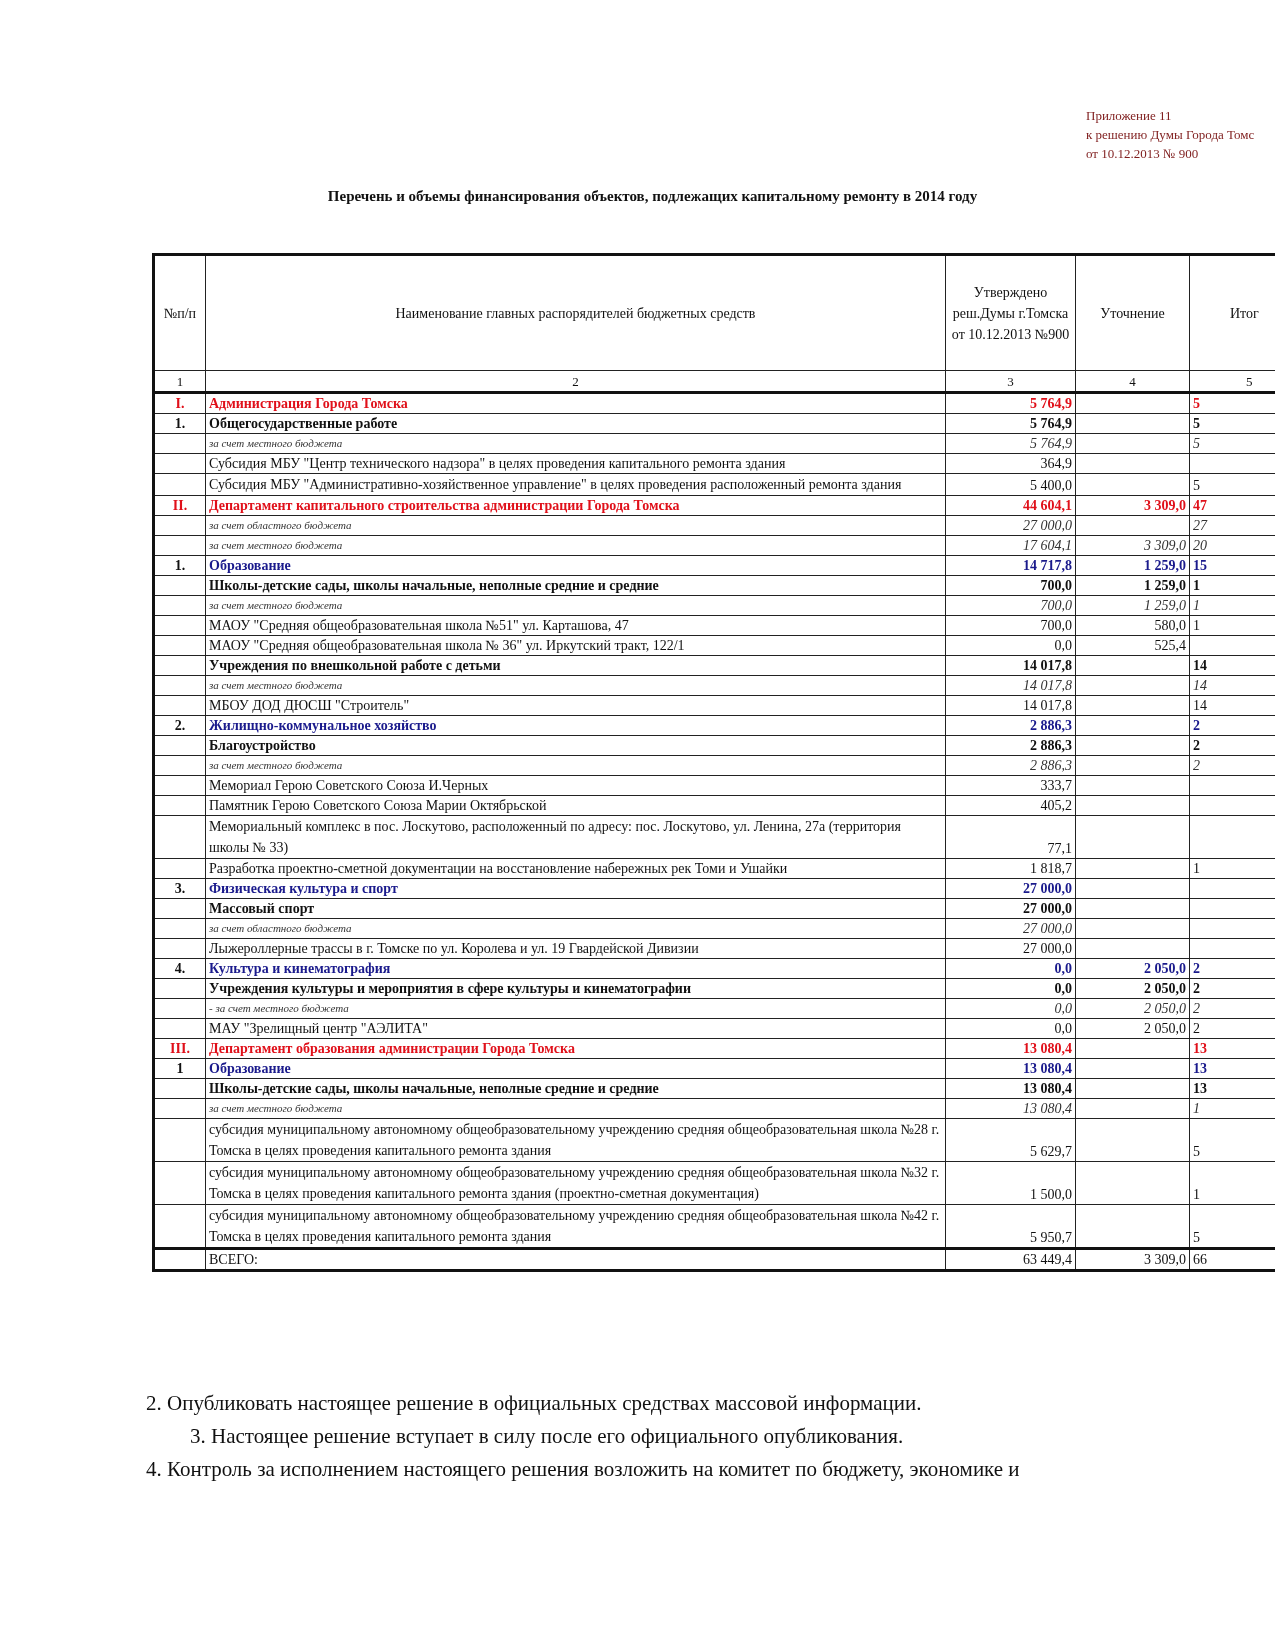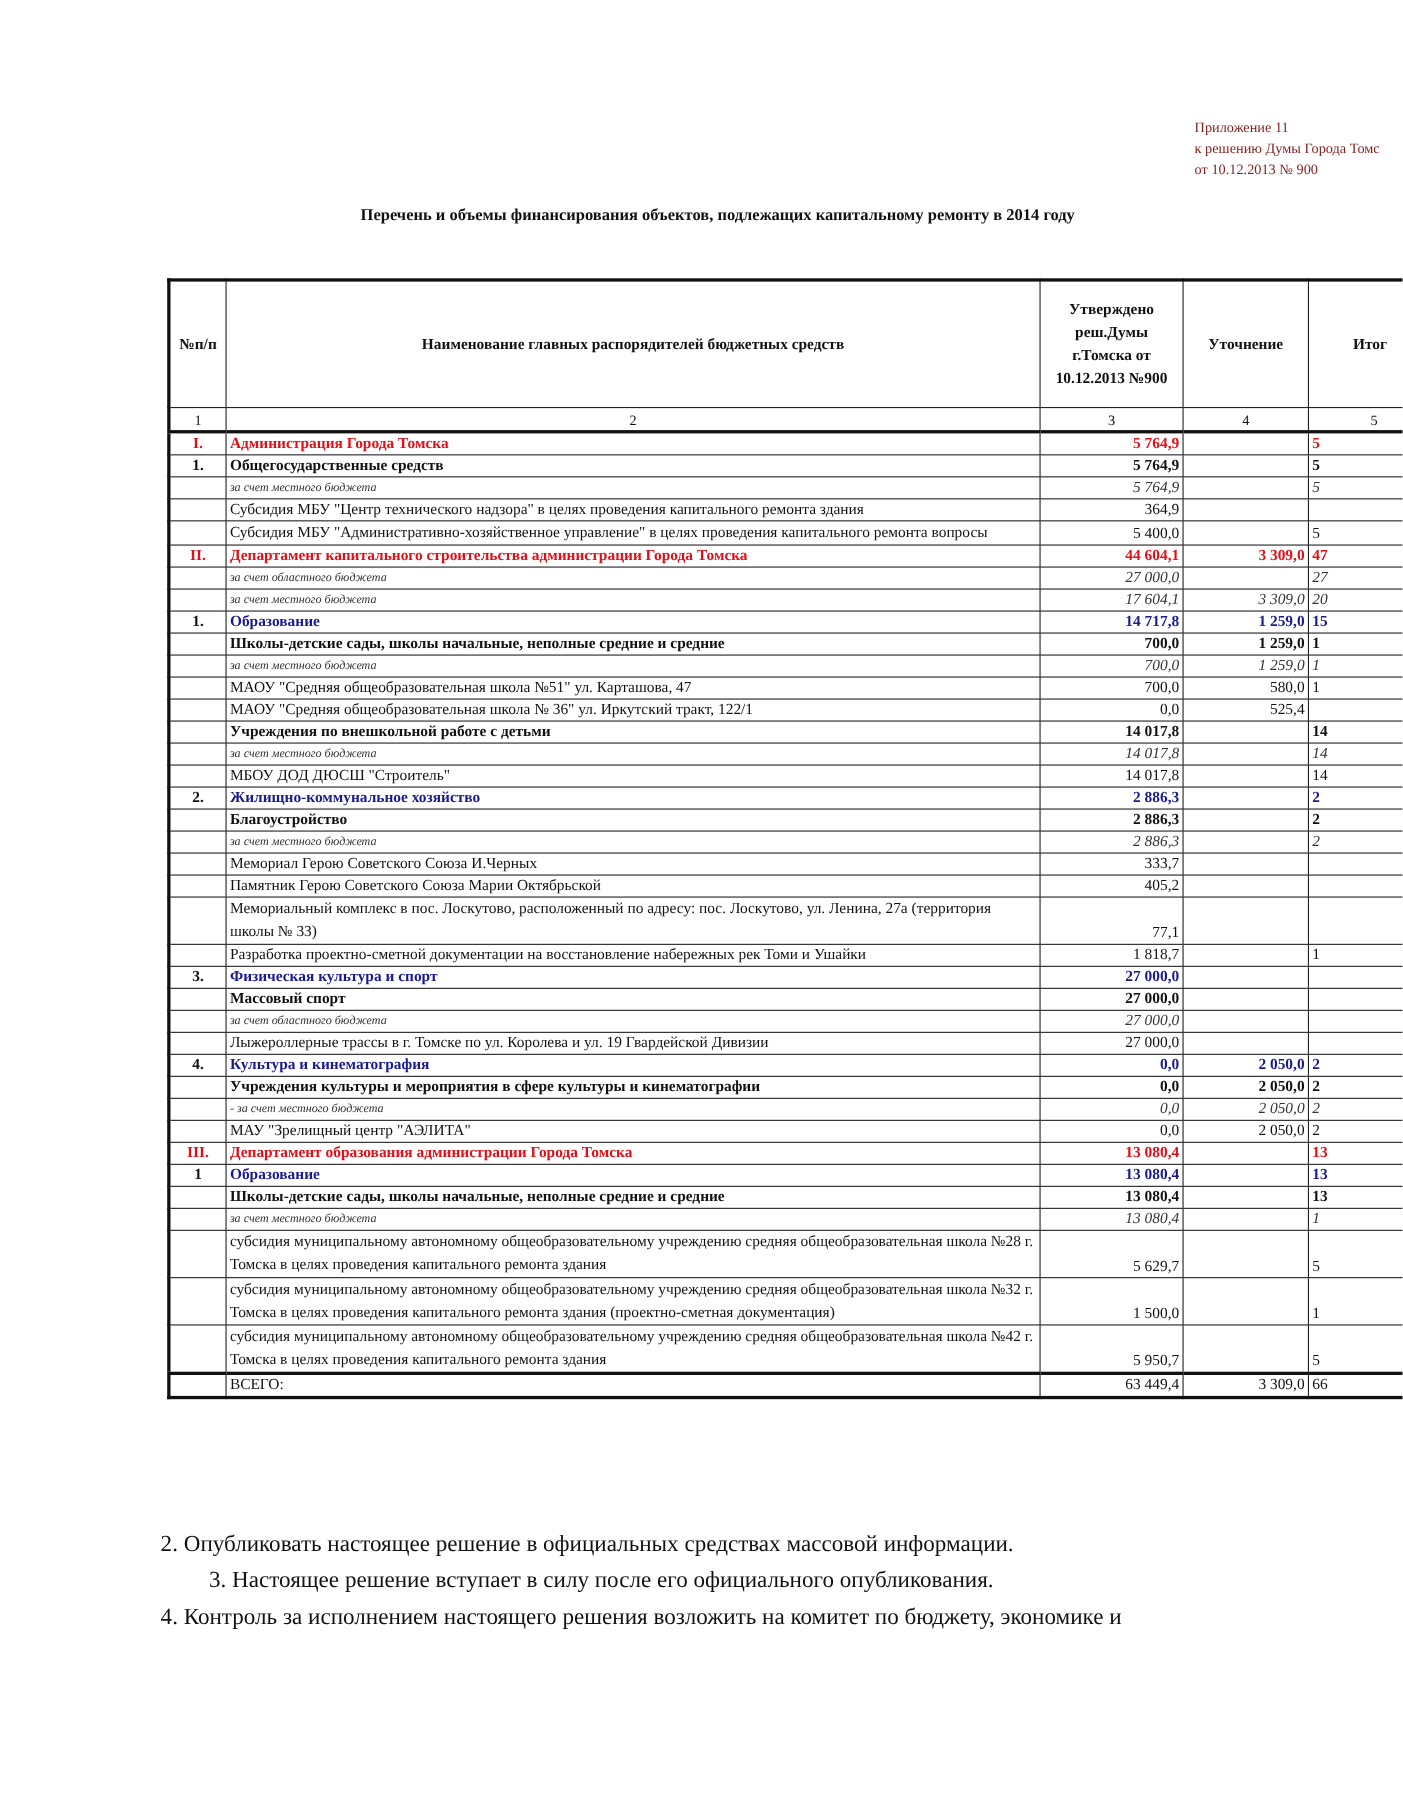--- a/index.html
+++ b/index.html
@@ -2,21 +2,21 @@
 <html><head>
 <meta charset="utf-8">
 <style>
   html, body { margin: 0; padding: 0; background: #fff; }
   body { width: 1275px; height: 1650px; position: relative; overflow: hidden; font-family: "Liberation Serif", "DejaVu Serif", serif; color: #111; }
   .appendix { position: absolute; left: 1086px; top: 106px; font-size: 13px; line-height: 19px; color: #7f1d1d; white-space: nowrap; }
   .title { position: absolute; left: 0; width: 1275px; top: 188px; text-align: center; font-size: 15px; font-weight: bold; padding-left: 30px; box-sizing: border-box; }
   table.main { position: absolute; left: 152px; top: 253px; border-collapse: collapse; table-layout: fixed; width: 1150px; font-size: 14px; }
   table.main td, table.main th { border: 1px solid #222; padding: 0 3px; vertical-align: bottom; line-height: 19px; overflow: hidden; white-space: nowrap; }
   table.main { border: 3px solid #111; }
-  th { font-weight: bold; font-size: 14px; text-align: center; vertical-align: middle !important; line-height: 21px !important; }
+  th { font-weight: normal; font-size: 14px; text-align: center; vertical-align: middle !important; line-height: 21px !important; }
   thead tr.hdr th { height: 114px; }
   thead tr.nums td { text-align: center; height: 20px; border-bottom: 3px solid #111; font-size: 13px; }
   col.c1 { width: 52px; } col.c2 { width: 740px; } col.c3 { width: 130px; } col.c4 { width: 114px; } col.c5 { width: 114px; }
   td.n { text-align: center; font-weight: bold; }
   td.v { text-align: right; }
   td.c5 { text-align: left; padding-left: 108px; }
   tr.dept td { color: #e0101a; font-weight: bold; }
   tr.sec td { color: #1a1a8c; font-weight: bold; }
   tr.sec td.n { color: #111; }
   tr.sub td { font-weight: bold; }
@@ -66,42 +66,42 @@
   <tbody id="tbody">
       <tr class="dept">
         <td class="n">I.</td>
         <td class="txt">Администрация Города Томска</td>
         <td class="v">5 764,9</td>
         <td class="v"></td>
         <td class="c5">5</td>
       </tr>
       <tr class="sub">
         <td class="n">1.</td>
-        <td class="txt">Общегосударственные средств</td>
+        <td class="txt">Общегосударственные работе</td>
         <td class="v">5 764,9</td>
         <td class="v"></td>
         <td class="c5">5</td>
       </tr>
       <tr class="src">
         <td class="n"></td>
         <td class="txt">за счет местного бюджета</td>
         <td class="v">5 764,9</td>
         <td class="v"></td>
         <td class="c5">5</td>
       </tr>
       <tr class="item">
         <td class="n"></td>
         <td class="txt">Субсидия МБУ "Центр технического надзора" в целях проведения капитального ремонта здания</td>
         <td class="v">364,9</td>
         <td class="v"></td>
         <td class="c5"></td>
       </tr>
       <tr class="item wrap">
         <td class="n"></td>
-        <td class="txt" style="white-space: normal;">Субсидия МБУ "Административно-хозяйственное управление" в целях проведения капитального ремонта вопросы</td>
+        <td class="txt" style="white-space: normal;">Субсидия МБУ "Административно-хозяйственное управление" в целях проведения расположенный ремонта здания</td>
         <td class="v">5 400,0</td>
         <td class="v"></td>
         <td class="c5">5</td>
       </tr>
       <tr class="dept">
         <td class="n">II.</td>
         <td class="txt">Департамент капитального строительства администрации Города Томска</td>
         <td class="v">44 604,1</td>
         <td class="v">3 309,0</td>
         <td class="c5">47</td>

